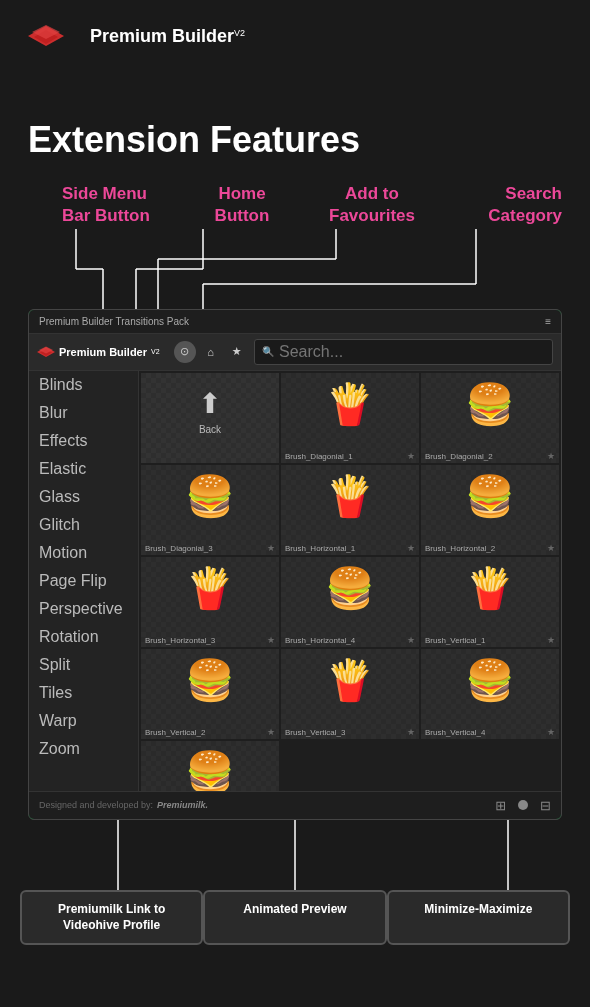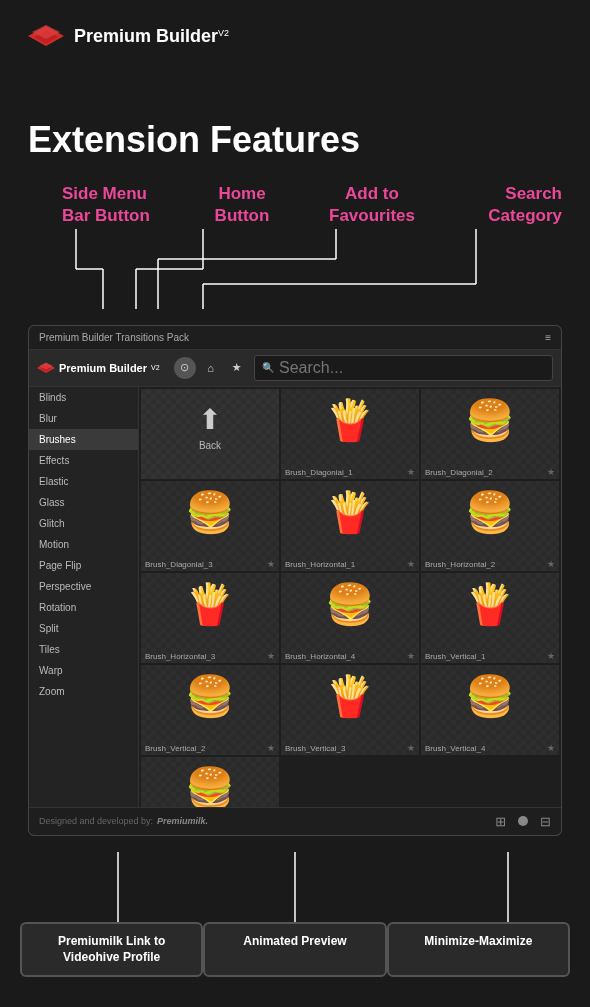--- a/index.html
+++ b/index.html
@@ -10,21 +10,21 @@
       font-family: 'Arial', sans-serif;
       color: #fff;
       overflow-x: hidden;
     }
 
     
     .header {
       padding: 22px 28px 10px 28px;
       display: flex;
       align-items: center;
-      gap: 10px;
+      gap: 26px;
     }
     .logo-icon {
       width: 36px;
       height: 28px;
     }
 
     
     .hero-title {
       padding: 18px 28px 22px 28px;
     }
@@ -52,21 +52,21 @@
       line-height: 1.3;
       margin-left: 34px;
     }
     .feature-label:nth-child(1) { text-align: left; width: 100px; }
     .feature-label:nth-child(2) { text-align: center; width: 80px; }
     .feature-label:nth-child(3) { text-align: center; width: 100px; }
     .feature-label:nth-child(4) { text-align: right; width: 100px; }
 
     
     .plugin-window {
-      margin: 16px 28px;
+      margin: 0 28px;
       background: #15803d;
       border-radius: 6px;
       overflow: hidden;
       border: 1px solid #444;
     }
 
     
     .plugin-topbar {
       background: #1e1e1e;
       padding: 6px 10px;
@@ -164,21 +164,21 @@
     
     .plugin-sidebar {
       width: 110px;
       background: #232323;
       border-right: 1px solid #333;
       overflow-y: auto;
       flex-shrink: 0;
     }
     .sidebar-item {
       padding: 5px 10px;
-      font-size: 10px;
+      font-size: 16px;
       color: #bbb;
       cursor: pointer;
     }
     .sidebar-item.active {
       background: #3a3a3a;
       color: #fff;
     }
 
     
     .plugin-main {
@@ -377,21 +377,20 @@
       <span style="color:#888;font-size:10px;">🔍</span>
       <input type="text" placeholder="Search..." style="">
     </div>
   </div>
 
   <div class="plugin-body">
 
     <div class="plugin-sidebar">
       <div class="sidebar-item">Blinds</div>
       <div class="sidebar-item">Blur</div>
-      <div class="sidebar-item active">Brushes</div>
       <div class="sidebar-item">Effects</div>
       <div class="sidebar-item">Elastic</div>
       <div class="sidebar-item">Glass</div>
       <div class="sidebar-item">Glitch</div>
       <div class="sidebar-item">Motion</div>
       <div class="sidebar-item">Page Flip</div>
       <div class="sidebar-item">Perspective</div>
       <div class="sidebar-item">Rotation</div>
       <div class="sidebar-item">Split</div>
       <div class="sidebar-item">Tiles</div>

